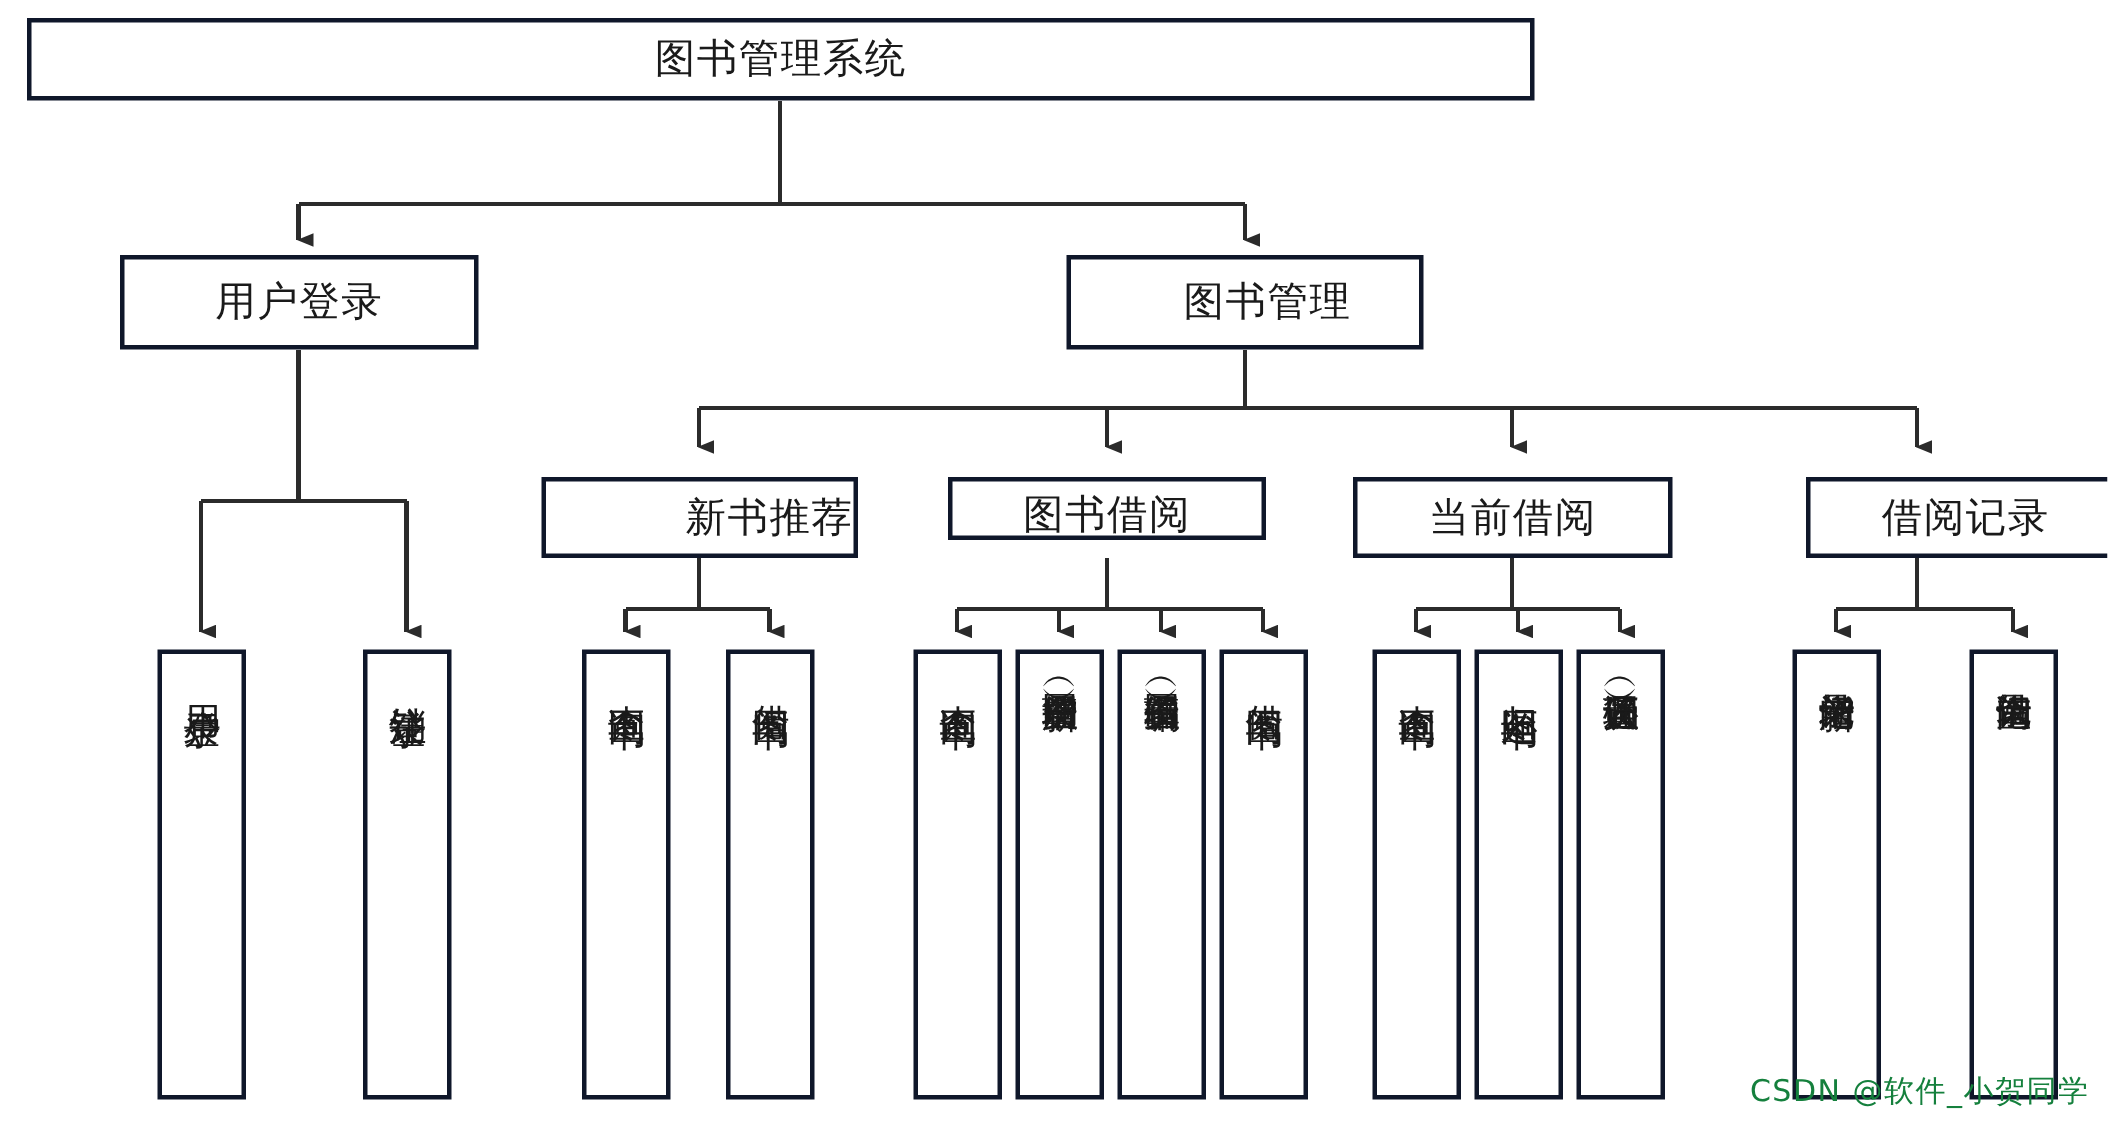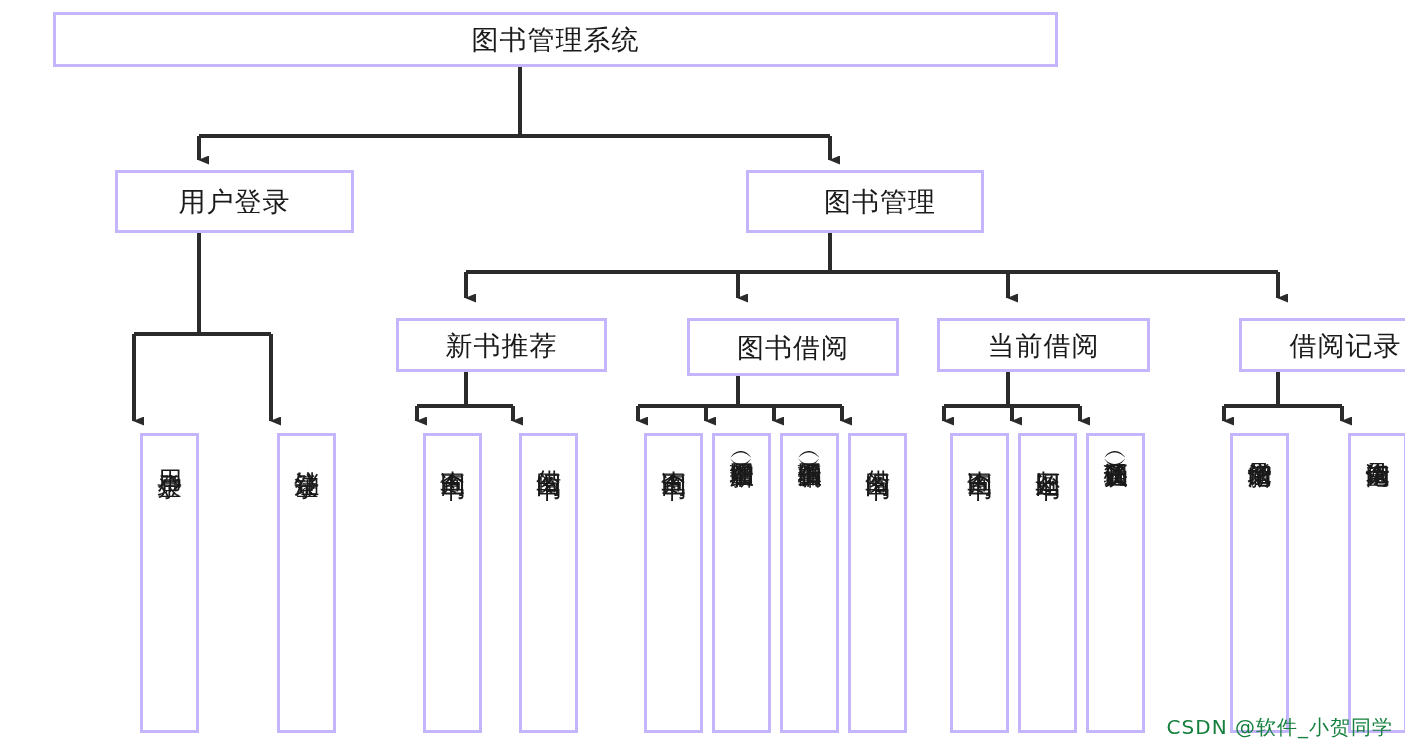--- a/index.html
+++ b/index.html
@@ -21,27 +21,26 @@
   #diagram-svg {
     position: absolute;
     left: 0;
     top: 0;
     width: 1405px;
     height: 747px;
   }
   .node {
     position: absolute;
     box-sizing: border-box;
-    border: 3px solid #c4b5fd;
+    border: 3px solid #0f172a;
     background: #ffffff;
     display: flex;
     align-items: center;
     justify-content: center;
     color: #1a1a1a;
-    margin-left: 35px;
   }
   .node.horizontal {
     font-size: 27px;
     letter-spacing: 1px;
   }
   .node-label-h {
     white-space: nowrap;
     line-height: 1;
   }
   .node.vertical {
@@ -136,24 +135,24 @@
     <span class="node-label-h">图书管理系统</span>
   </div>
 
   <div class="node horizontal" style="left:80px; top:170px; width:239px; height:63px;">
     <span class="node-label-h">用户登录</span>
   </div>
   <div class="node horizontal" style="left:711px; top:170px; width:238px; height:63px;padding-left:30px;">
     <span class="node-label-h">图书管理</span>
   </div>
 
-  <div class="node horizontal" style="left:361px; top:318px; width:211px; height:54px;">
+  <div class="node horizontal" style="left:361px; top:318px; width:211px; height:54px;justify-content:flex-end;">
     <span class="node-label-h">新书推荐</span>
   </div>
-  <div class="node horizontal" style="left:652px; top:318px; width:212px; height:58px;">
+  <div class="node horizontal" style="left:632px; top:318px; width:212px; height:42px;align-items:flex-end;">
     <span class="node-label-h">图书借阅</span>
   </div>
   <div class="node horizontal" style="left:902px; top:318px; width:213px; height:54px;">
     <span class="node-label-h">当前借阅</span>
   </div>
   <div class="node horizontal" style="left:1204px; top:318px; width:213px; height:54px;">
     <span class="node-label-h">借阅记录</span>
   </div>
 
   <div class="node vertical" style="left:105px; top:433px; width:59px; height:300px;">

